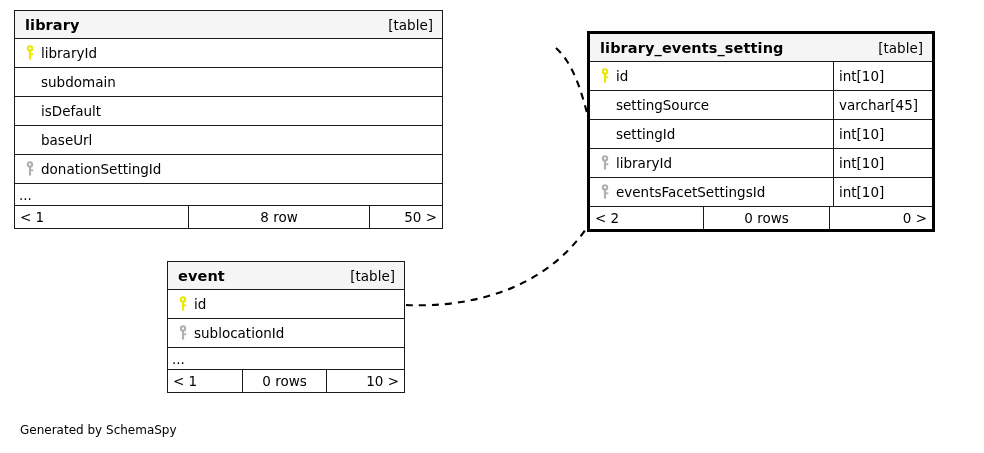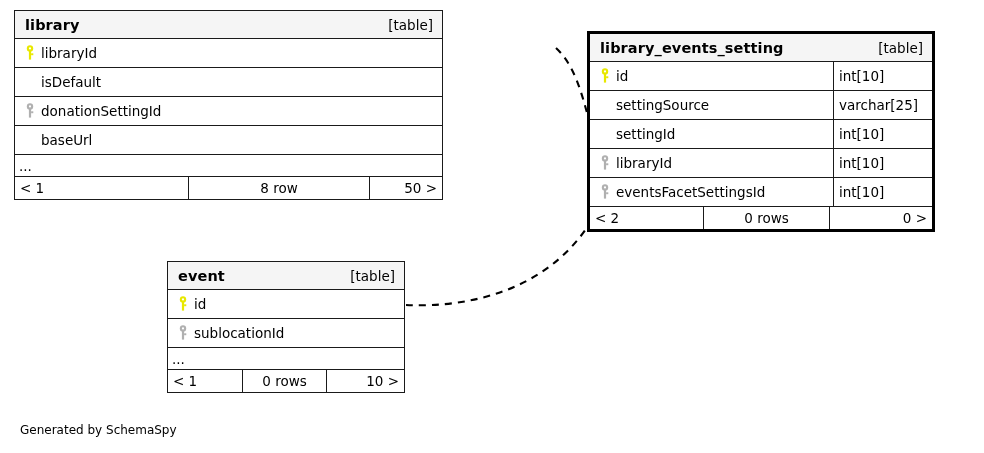--- a/index.html
+++ b/index.html
@@ -188,46 +188,52 @@
             <circle cx="5" cy="3.4" r="3.2" fill="#e8e800"></circle>
             <circle cx="5" cy="3.4" r="1.1" fill="#ffffff"></circle>
             <rect x="3.9" y="5.4" width="2.2" height="9.2" fill="#e8e800"></rect>
             <rect x="6.1" y="8.3" width="2.2" height="1.9" fill="#e8e800"></rect>
           </svg>
         </span>
         <span class="col-label">libraryId</span>
       </div>
     </div>
 
+    <div class="col-row">
+      <div class="col-name-cell">
+        <span class="key-slot empty"></span>
+        <span class="col-label">subdomain</span>
+      </div>
+    </div>
 
     <div class="col-row">
       <div class="col-name-cell">
         <span class="key-slot empty"></span>
         <span class="col-label">isDefault</span>
+      </div>
+    </div>
+
+    <div class="col-row">
+      <div class="col-name-cell">
+        <span class="key-slot empty"></span>
+        <span class="col-label">baseUrl</span>
       </div>
     </div>
 
     <div class="col-row">
       <div class="col-name-cell">
         <span class="key-slot">
           <svg width="10" height="16" viewBox="0 0 10 16" xmlns="http://www.w3.org/2000/svg">
             <circle cx="5" cy="3.4" r="3.2" fill="#b0b0b0"></circle>
             <circle cx="5" cy="3.4" r="1.1" fill="#ffffff"></circle>
             <rect x="3.9" y="5.4" width="2.2" height="9.2" fill="#b0b0b0"></rect>
             <rect x="6.1" y="8.3" width="2.2" height="1.9" fill="#b0b0b0"></rect>
           </svg>
         </span>
         <span class="col-label">donationSettingId</span>
-      </div>
-    </div>
-
-    <div class="col-row">
-      <div class="col-name-cell">
-        <span class="key-slot empty"></span>
-        <span class="col-label">baseUrl</span>
       </div>
     </div>
 
     <div class="more-row">
       <span class="col-label">...</span>
     </div>
 
     <div class="foot-row">
       <div class="foot-cell foot-left" style="width:173px;">&lt; 1</div>
       <div class="foot-cell foot-center" style="width:182px;">8 row</div>
@@ -255,21 +261,21 @@
         <span class="col-label">id</span>
       </div>
       <div class="col-type-cell" style="width:99px;">int[10]</div>
     </div>
 
     <div class="col-row">
       <div class="col-name-cell">
         <span class="key-slot empty"></span>
         <span class="col-label">settingSource</span>
       </div>
-      <div class="col-type-cell" style="width:99px;">varchar[25]</div>
+      <div class="col-type-cell" style="width:99px;">varchar[45]</div>
     </div>
 
     <div class="col-row">
       <div class="col-name-cell">
         <span class="key-slot empty"></span>
         <span class="col-label">settingId</span>
       </div>
       <div class="col-type-cell" style="width:99px;">int[10]</div>
     </div>
 

